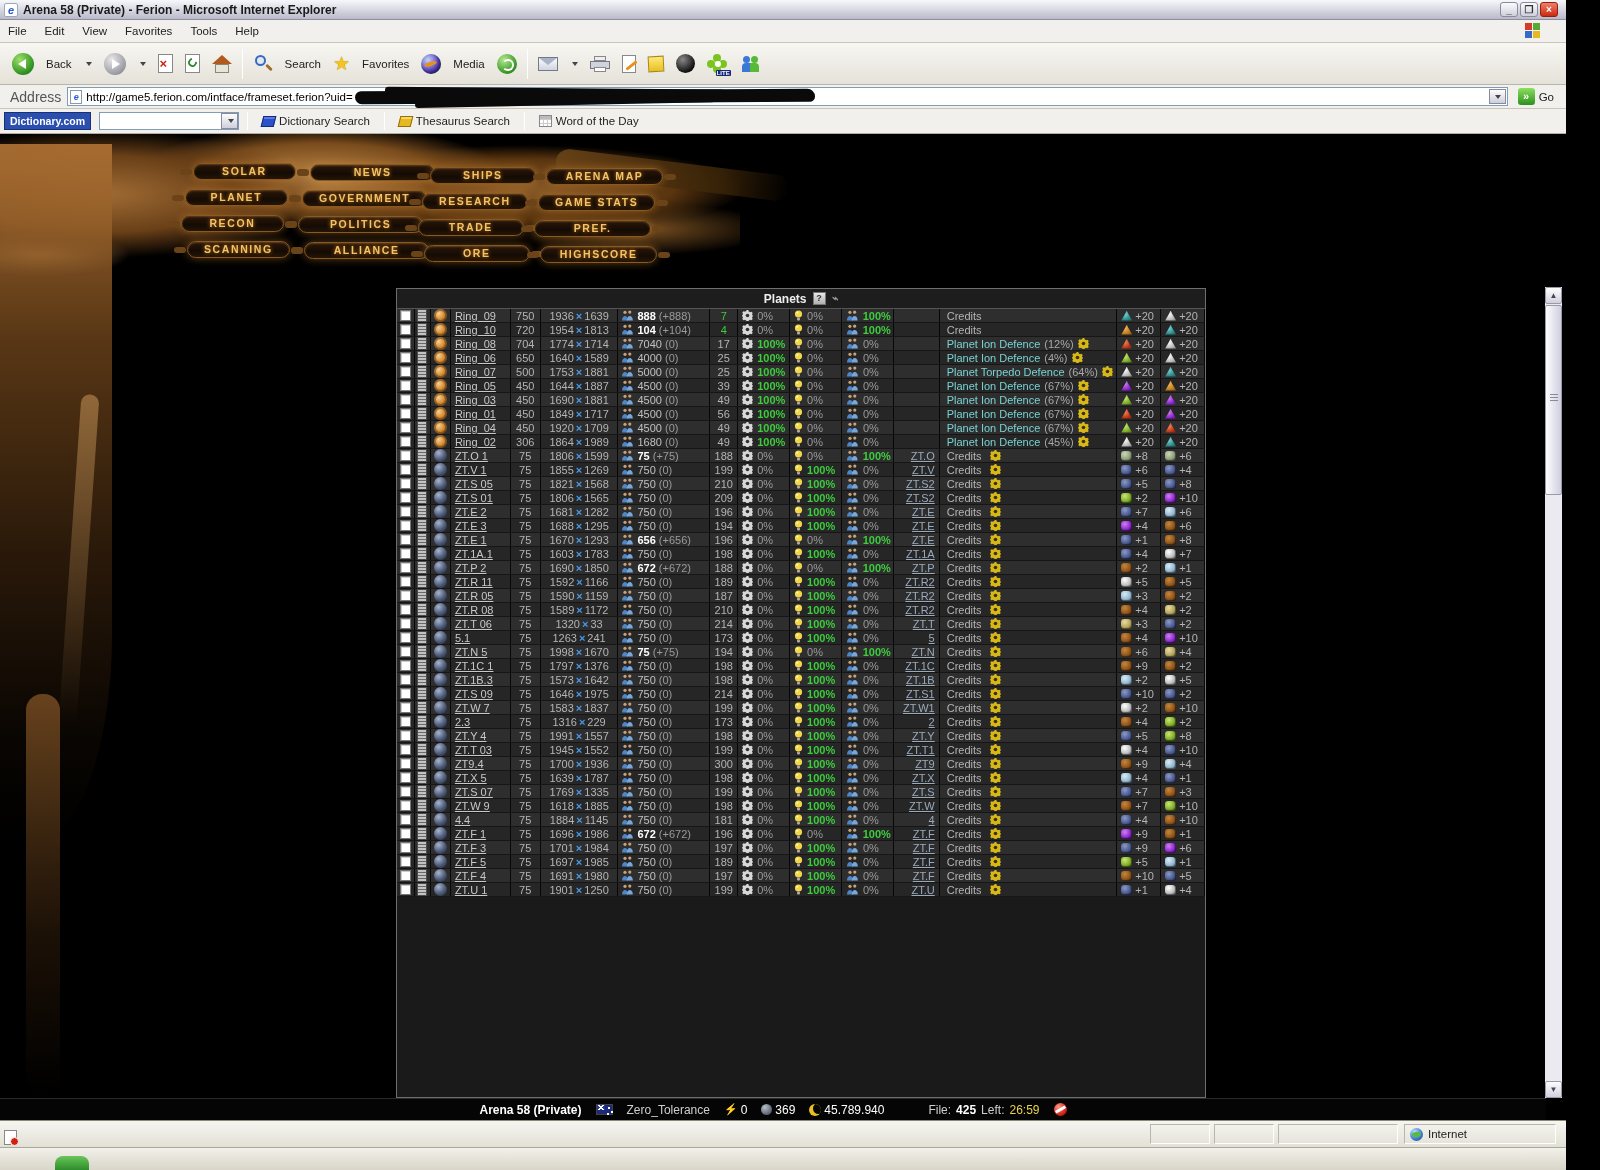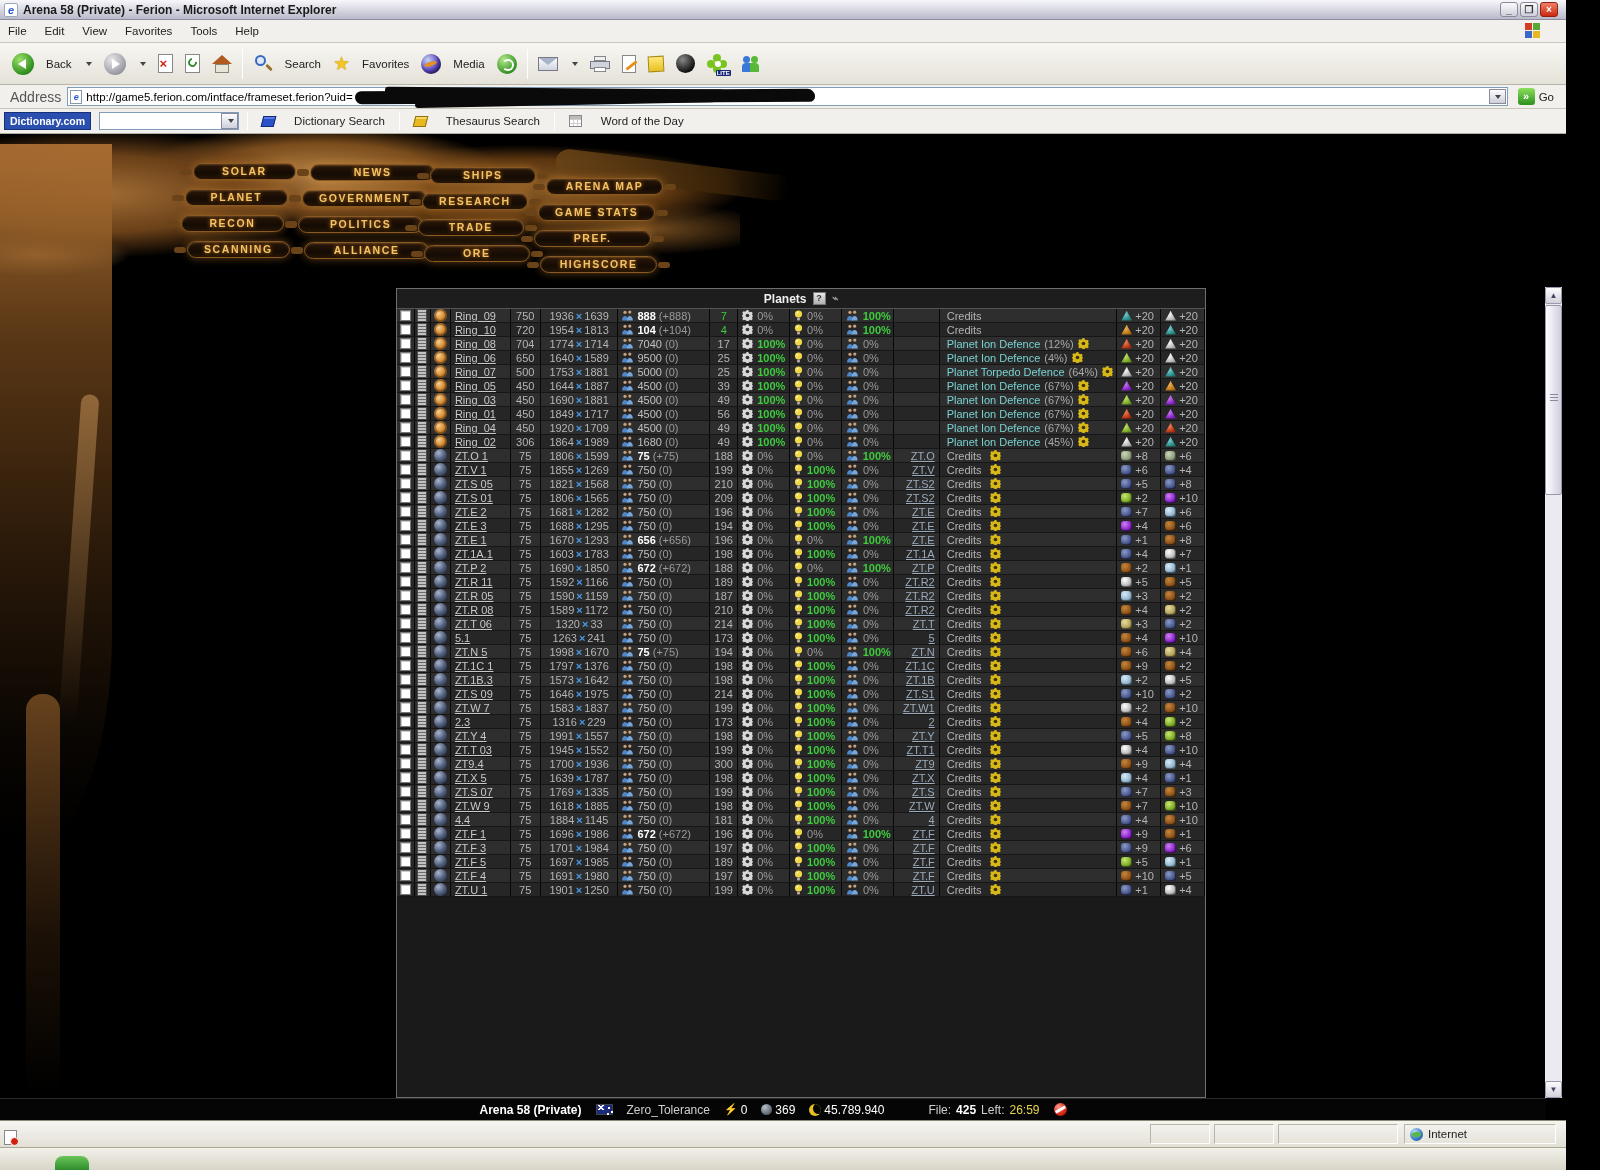--- a/index.html
+++ b/index.html
@@ -120,21 +120,21 @@
     color:#fff; font-weight:bold; font-size:11px; line-height:16px; text-align:center; }
   .go-lbl { font-size:11.5px; color:#222; }
 
   
   .dictbar { height:25px; background:#f1f0ec; border-bottom:1px solid #b0ada2;
     display:flex; align-items:center; gap:8px; padding:0 4px; }
   .dict-logo { background:#2a4fae; color:#fff; font-size:10.5px; font-weight:bold; padding:2px 5px;
     border:1px solid #16307a; }
   .dict-combo { width:140px; height:18px; background:#fff; border:1px solid #7f9db9; position:relative; }
   .dict-combo .addr-drop { right:0; top:0; height:16px; }
-  .dict-item { display:flex; align-items:center; gap:19px; padding:0 6px; }
+  .dict-item { display:flex; align-items:center; gap:4px; padding:0 6px; }
   .dict-item .lbl { font-size:11.5px; color:#222; }
   .book-b { width:13px; height:11px; background:#2a52c8; transform:skewX(-14deg); border:1px solid #142a78;
     box-shadow:inset 0 2px 0 #5a7ae8; }
   .book-y { width:13px; height:11px; background:#e8b820; transform:skewX(-14deg); border:1px solid #907010;
     box-shadow:inset 0 2px 0 #f8d860; }
   .cal { width:13px; height:12px; background:#fff; border:1px solid #888;
     background-image:linear-gradient(180deg,#bbb 0 3px,transparent 3px),
       repeating-linear-gradient(90deg,transparent 0 3px,#ccc 3px 4px),
       repeating-linear-gradient(180deg,transparent 0 3px,#ccc 3px 4px); }
   .vsep2 { width:1px; height:18px; background:#c0beb2; border-right:1px solid #fff; }
@@ -158,21 +158,21 @@
     border-bottom-right-radius:70% 30%; }
   .art-side2 { position:absolute; left:26px; top:560px; width:34px; height:400px;
     background:linear-gradient(180deg,rgba(140,90,40,.7),rgba(70,42,16,.4) 60%,transparent);
     border-radius:16px; }
   .art-spike { position:absolute; left:70px; top:260px; width:18px; height:330px;
     background:linear-gradient(180deg,rgba(200,150,90,.55),transparent); border-radius:10px; transform:rotate(4deg); }
 
   
   .nav-col { position:absolute; display:flex; flex-direction:column; gap:9px; }
   .nav-col.c1 { left:183px; top:29px; } .nav-col.c2 { left:300px; top:30px; }
-  .nav-col.c3 { left:420px; top:33px; } .nav-col.c4 { left:536px; top:44px; }
+  .nav-col.c3 { left:420px; top:33px; } .nav-col.c4 { left:536px; top:34px; }
   .navbtn { position:relative; min-width:98px; height:17px; line-height:15px; padding:0 16px;
     text-align:center; color:#f2c468; font-size:10.5px; font-weight:bold; letter-spacing:1.6px;
     border:1.5px solid #8a5a22; border-radius:9px;
     background:linear-gradient(180deg,#2a1608,#140b04 60%,#241405);
     box-shadow:0 0 8px rgba(220,140,50,.45), inset 0 1px 2px rgba(255,200,120,.25);
     text-shadow:0 0 4px rgba(255,150,30,.8); white-space:nowrap; }
   .navbtn::before, .navbtn::after { content:""; position:absolute; top:5px; width:12px; height:6px;
     background:#6a4418; border-radius:3px; }
   .navbtn::before { left:-14px; } .navbtn::after { right:-14px; }
   .nav-col .navbtn:nth-child(1){transform:translateX(10px);} .nav-col .navbtn:nth-child(2){transform:translateX(2px);}
@@ -726,21 +726,21 @@
               <b class="x">×</b>
               <span>1589</span>
     </span>
     <span class="c pop-c">
       <svg class="ico-svg" width="13" height="11" viewBox="0 0 13 11">
                 <circle cx="4" cy="2.3" r="1.6" fill="#caa27a"></circle>
                 <path d="M1 10.5c0-3 1.4-4.5 3-4.5s3 1.5 3 4.5z" fill="#4f86c6"></path>
                 <circle cx="8.8" cy="2.1" r="1.6" fill="#caa27a"></circle>
                 <path d="M5.8 10.5c0-3 1.4-4.5 3-4.5s3 1.5 3 4.5z" fill="#76a8dc"></path>
               </svg>
-      <span class="popv">9500</span>
+      <span class="popv">4000</span>
       <span class="gain">(0)</span>
     </span>
     <span class="c n-c">25</span>
     <span class="c pct-c">
       <svg class="ico-svg" width="11" height="11" viewBox="0 0 12 12" fill="#d8d8d8">
                 <path d="M5 0h2l.3 1.6a4.5 4.5 0 011.4.8L10.3 1.8 11.7 3.2 10.9 4.7a4.5 4.5 0 01.5 1.3L13 6.3v0L11.4 7a4.5 4.5 0 01-.5 1.3l.8 1.5-1.4 1.4-1.6-.6a4.5 4.5 0 01-1.4.8L7 13H5l-.3-1.6a4.5 4.5 0 01-1.4-.8l-1.6.6L.3 9.8l.8-1.5A4.5 4.5 0 01.6 7L-1 6.3l1.6-.7a4.5 4.5 0 01.5-1.3L.3 2.8 1.7 1.4l1.6.6a4.5 4.5 0 011.4-.8z"></path>
                 <circle cx="6" cy="6" r="2" fill="#333"></circle>
               </svg>
       <span class="pv green">100%</span>
     </span>

